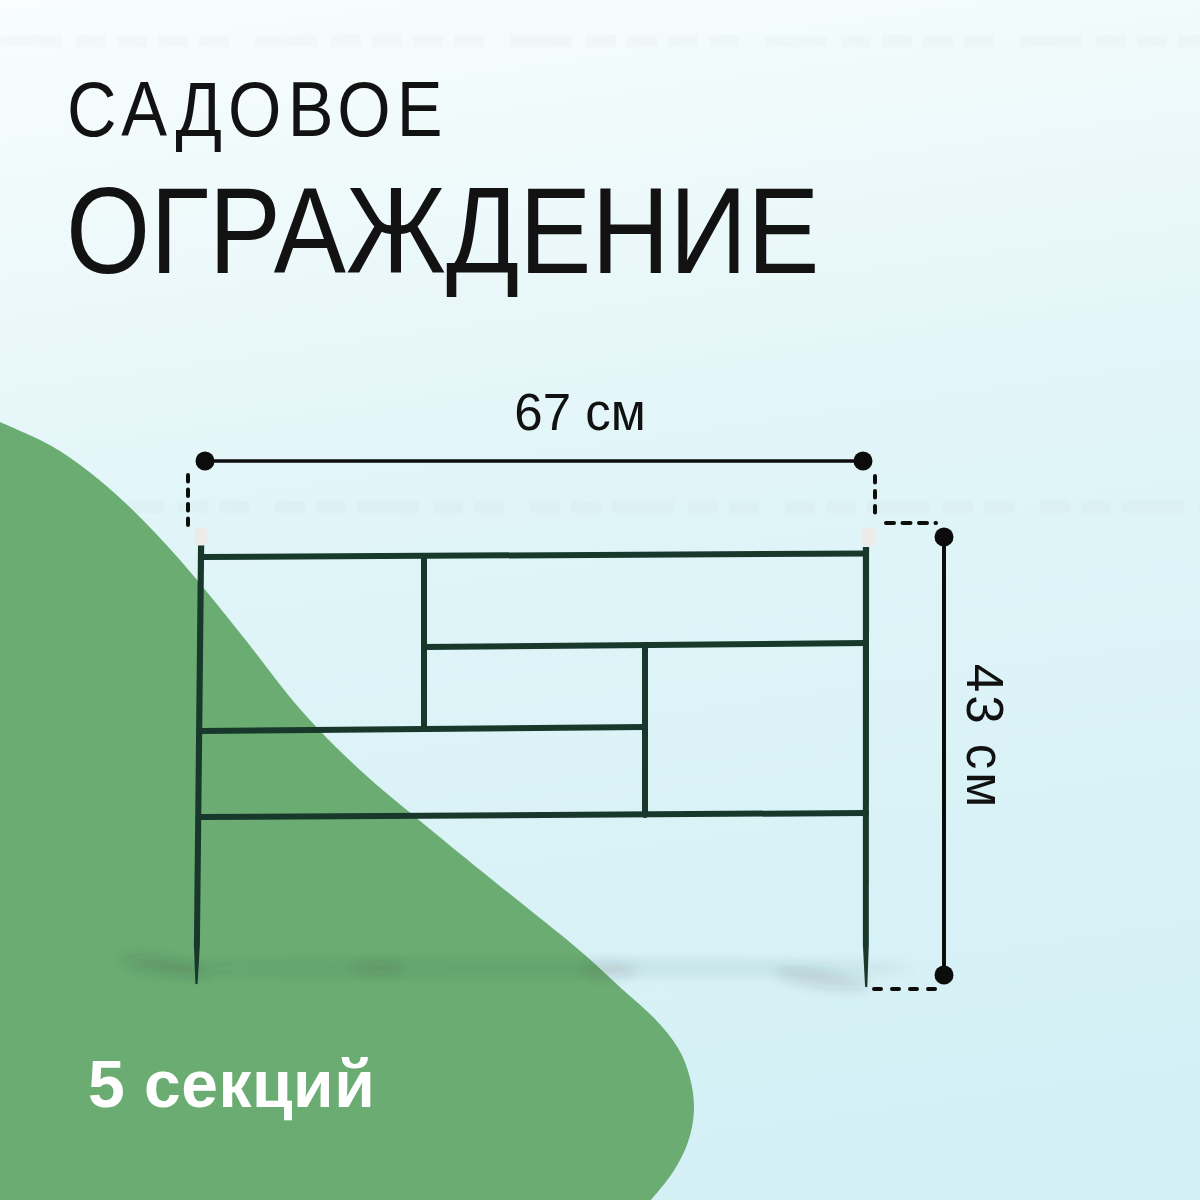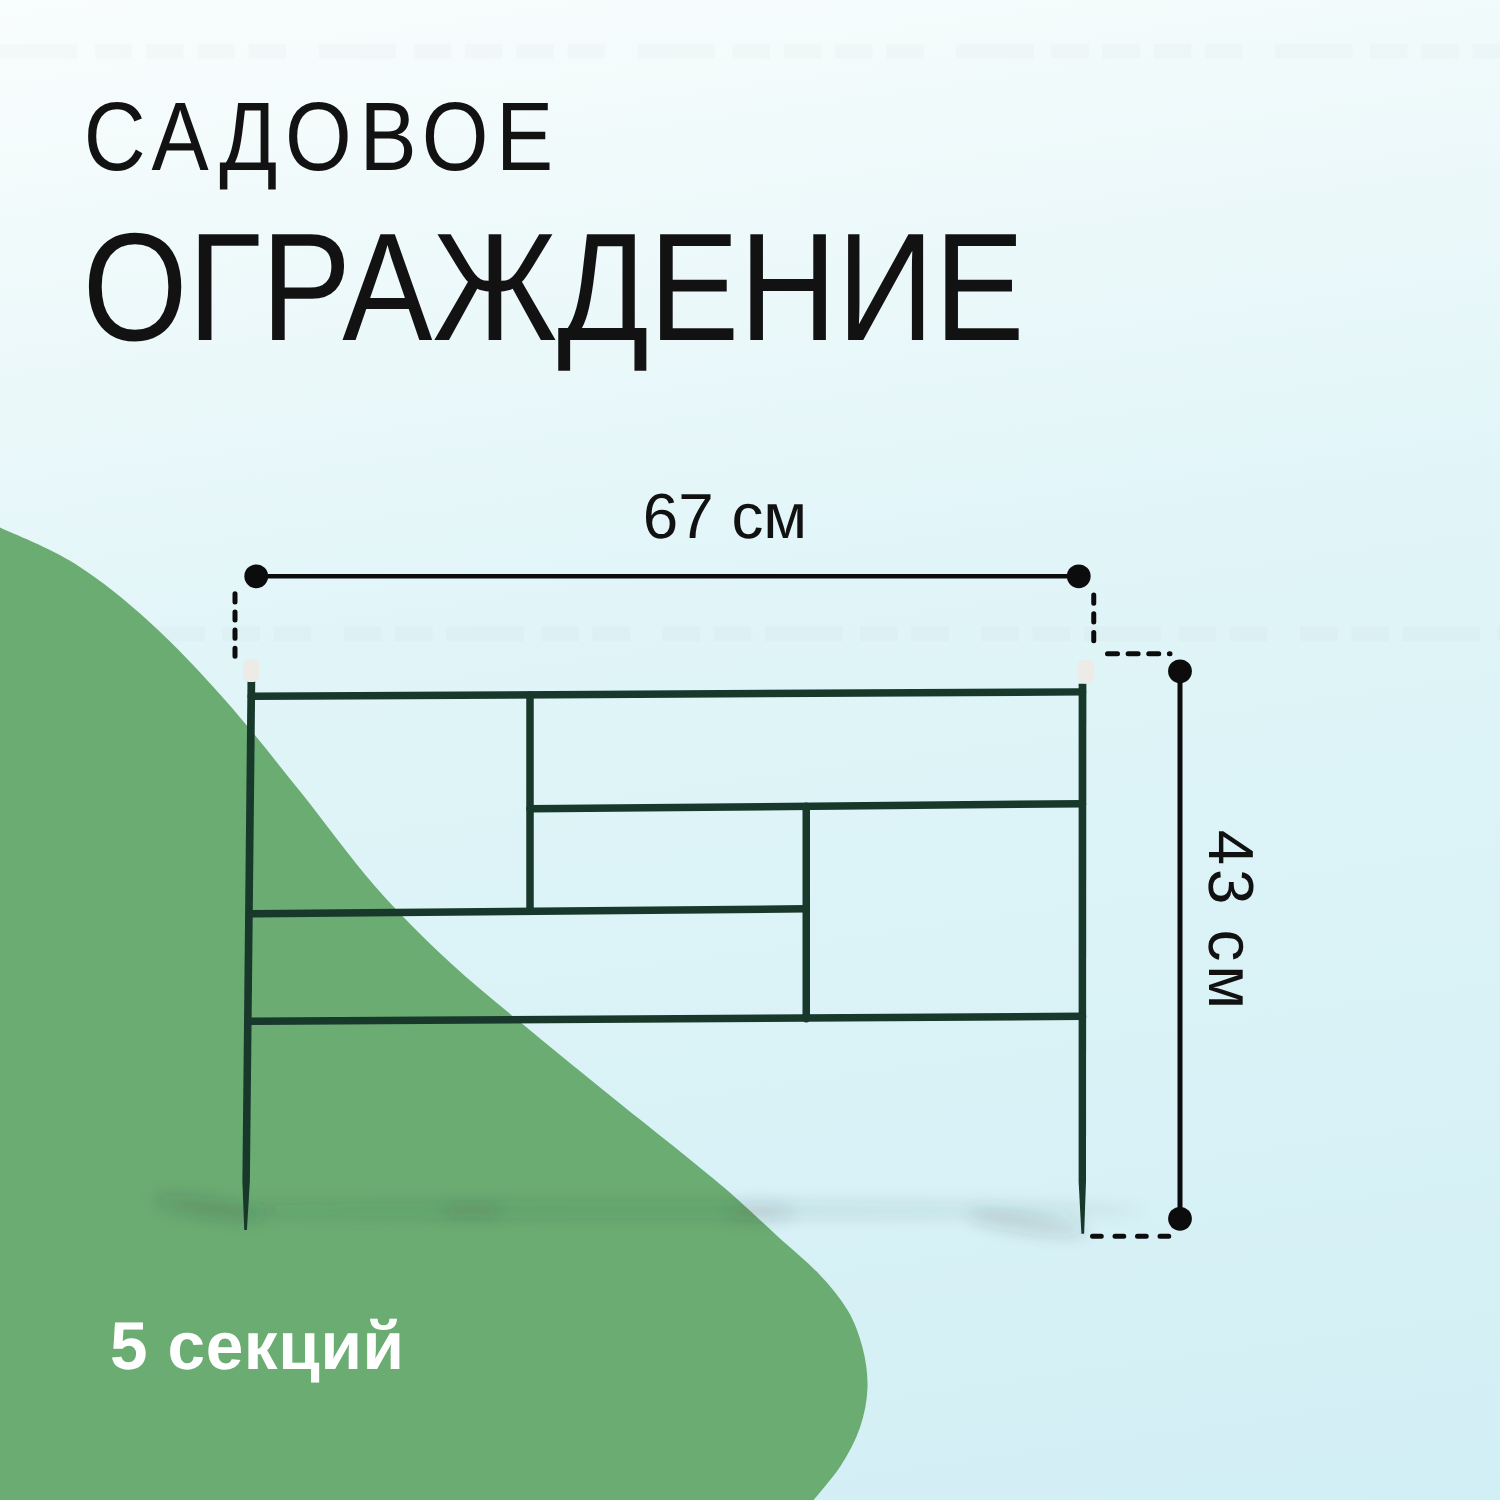--- a/index.html
+++ b/index.html
@@ -1,21 +1,21 @@
 <!DOCTYPE html>
 <html><head>
 <meta charset="utf-8">
 <style>
 html,body{margin:0;padding:0}
 #page{position:relative;width:1200px;height:1200px;overflow:hidden;
   background:linear-gradient(172deg,#f9fdfd 0%,#f0fafb 15%,#e1f5f8 40%,#dbf3f7 62%,#d2eff5 100%);
   font-family:"Liberation Sans",sans-serif}
 .t1{position:absolute;left:67px;top:64px;font-size:78px;letter-spacing:7px;color:#121212;transform:scaleX(0.88);transform-origin:0 0}
 .t2{position:absolute;left:66px;top:160px;font-size:123px;letter-spacing:0px;color:#121212;transform:scaleX(0.88);transform-origin:0 0}
-.t3{position:absolute;left:88px;top:1046px;font-size:54px;font-weight:bold;letter-spacing:0.5px;color:#ffffff}
+.t3{position:absolute;left:88px;top:1046px;font-size:66px;font-weight:bold;letter-spacing:0.5px;color:#ffffff}
 svg{position:absolute;left:0;top:0}
 </style>
 </head>
 <body>
 <div id="page">
 
 <svg width="1200" height="1200" viewBox="0 0 1200 1200">
 
   <line x1="0" y1="41" x2="1200" y2="41" stroke="#7f9396" stroke-width="12" opacity="0.028" stroke-dasharray="62 14 30 11 30 11 30 11 30 26"></line>
 

